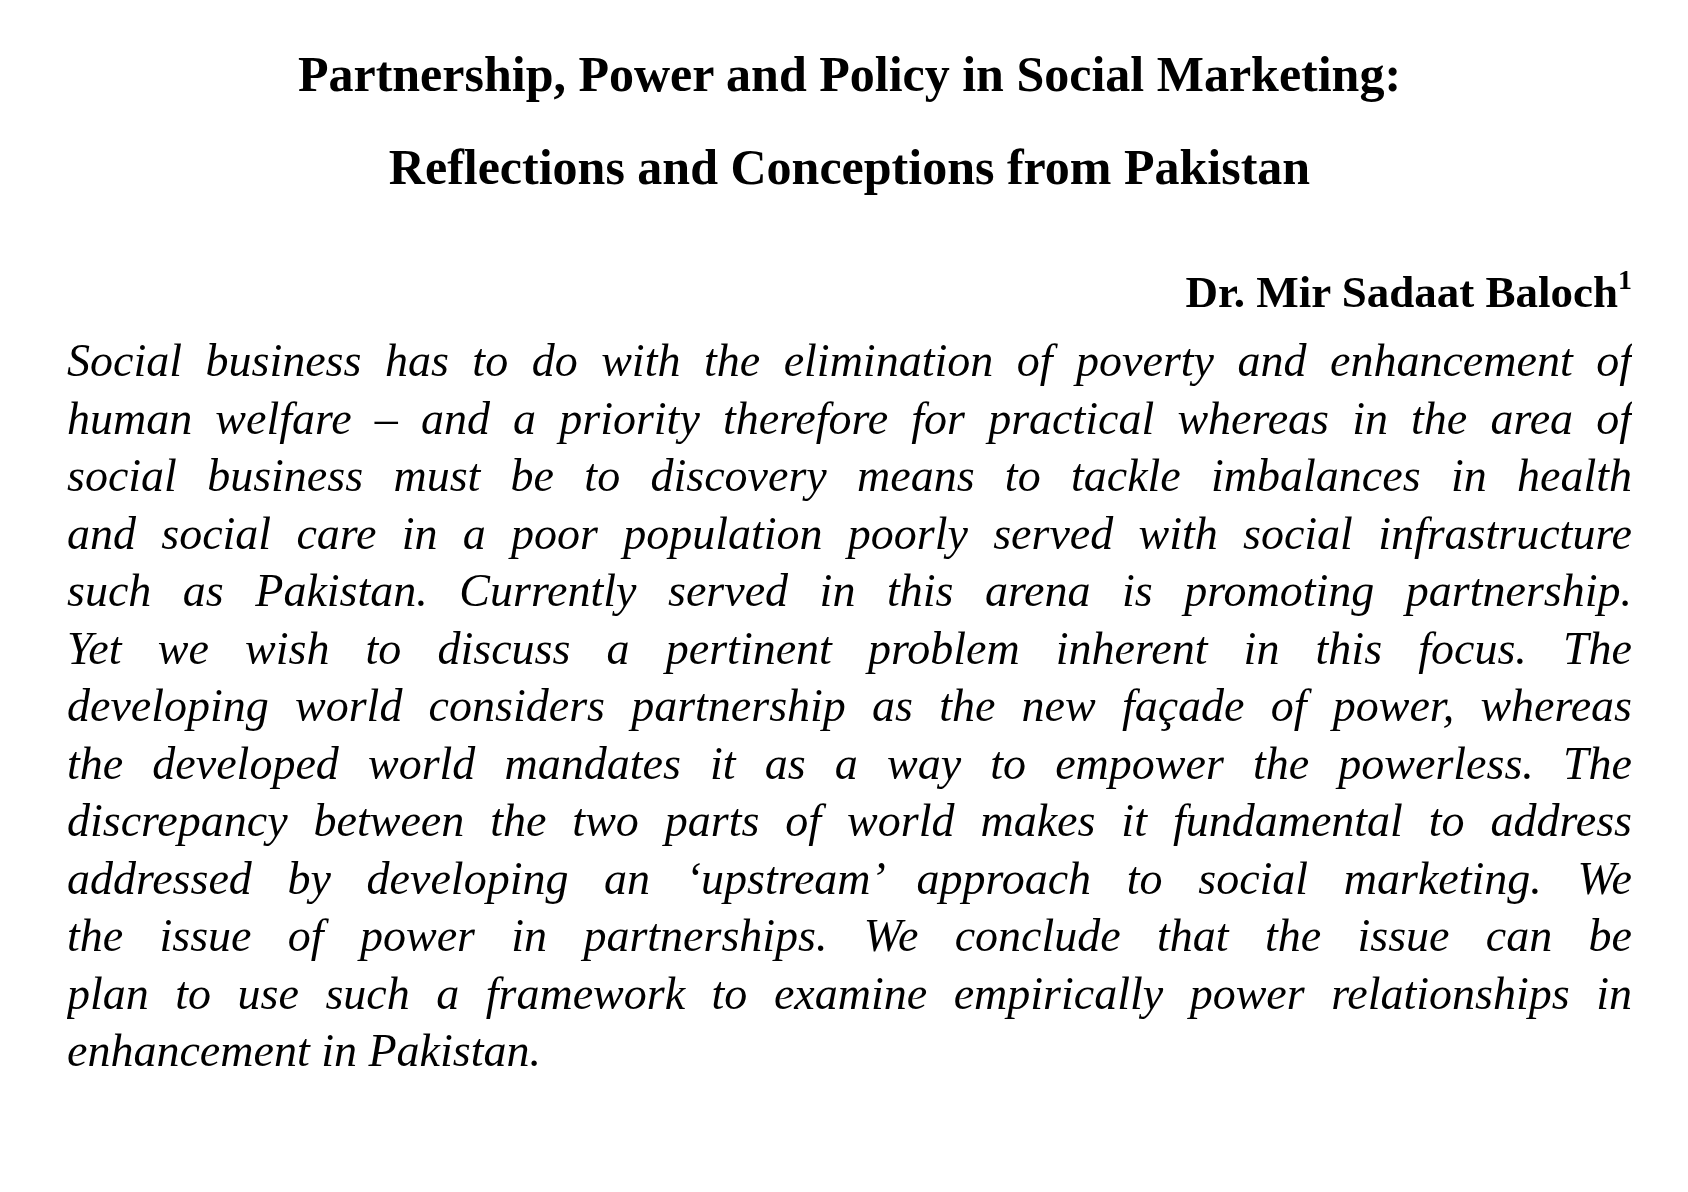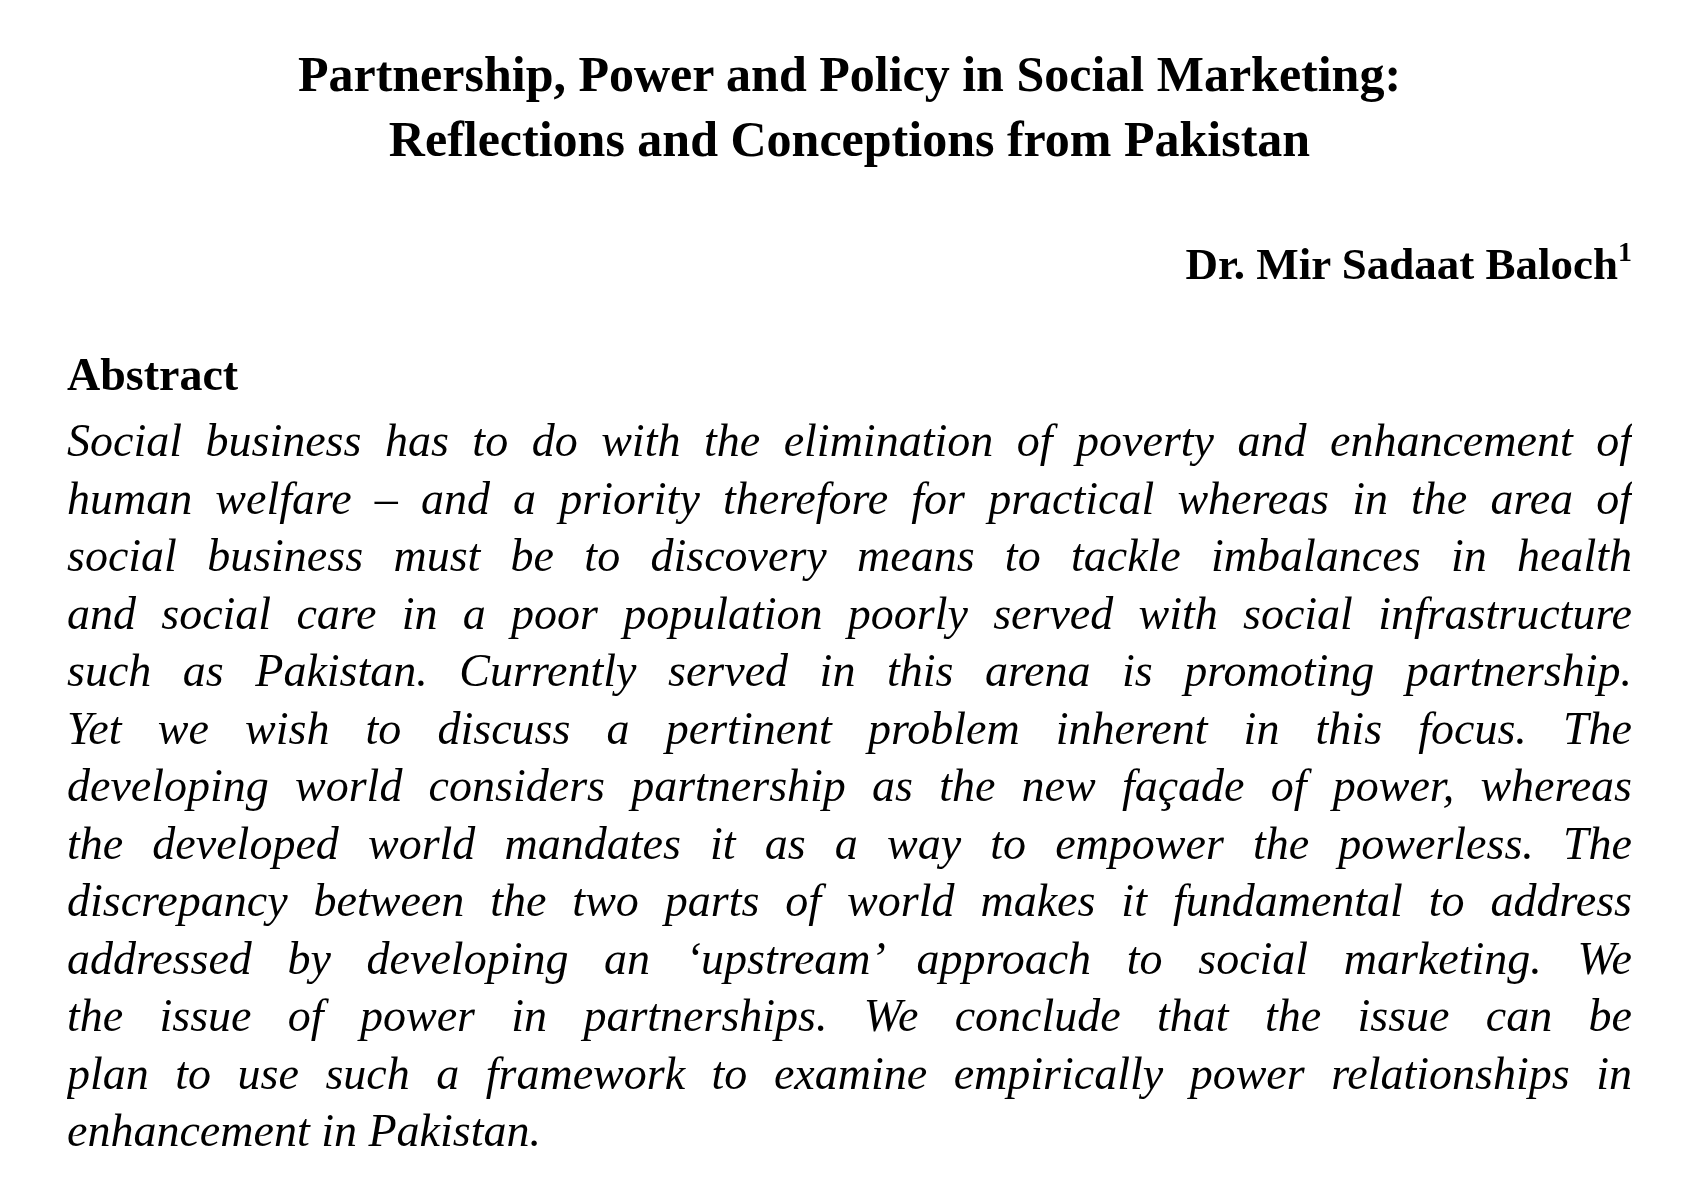--- a/index.html
+++ b/index.html
@@ -25,20 +25,21 @@
     margin: 42px 0 0 0;
     text-align: center;
     font-size: 50px;
     font-weight: bold;
     line-height: 65px;
     letter-spacing: 0px;
   }
   .paper-title .title-line {
     display: block;
     white-space: nowrap;
+    margin-top: 28px;
   }
   .author-line {
     margin-top: 64px;
     text-align: right;
     font-size: 45px;
     font-weight: bold;
     line-height: 56px;
     white-space: nowrap;
   }
   .author-line sup {
@@ -78,21 +79,20 @@
 
 <div class="page">
 
   <h1 class="paper-title">
     <span class="title-line">Partnership, Power and Policy in Social Marketing:</span>
     <span class="title-line">Reflections and Conceptions from Pakistan</span>
   </h1>
 
   <div class="author-line"><span>Dr. Mir Sadaat Baloch</span><sup>1</sup></div>
 
-  <h2 class="abstract-heading">Abstract</h2>
 
   <div class="abstract-body">
     <div class="abstract-line">Social business has to do with the elimination of poverty and enhancement of</div>
     <div class="abstract-line">human welfare – and a priority therefore for practical whereas in the area of</div>
     <div class="abstract-line">social business must be to discovery means to tackle imbalances in health</div>
     <div class="abstract-line">and social care in a poor population poorly served with social infrastructure</div>
     <div class="abstract-line">such as Pakistan.  Currently served in this arena is promoting partnership.</div>
     <div class="abstract-line">Yet we wish to discuss a pertinent problem inherent in this focus.  The</div>
     <div class="abstract-line">developing world considers partnership as the new façade of power, whereas</div>
     <div class="abstract-line">the developed world mandates it as a way to empower the powerless. The</div>

